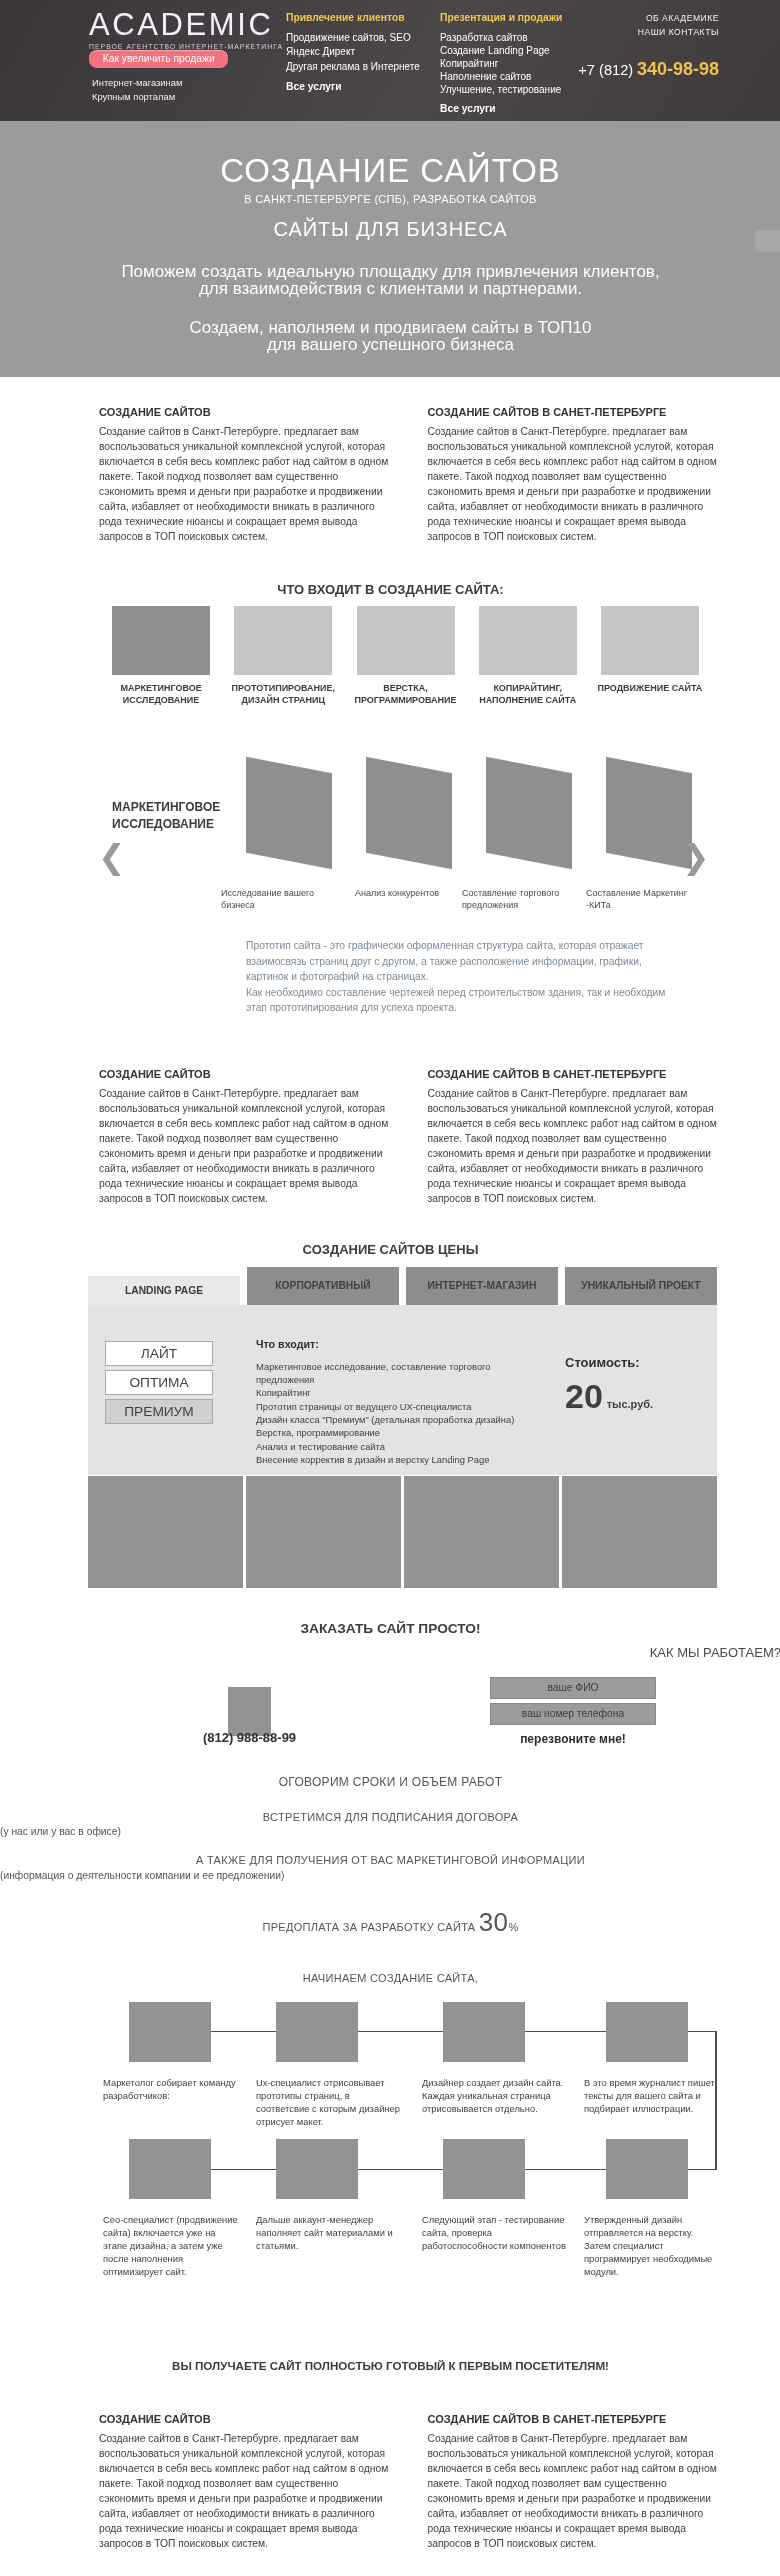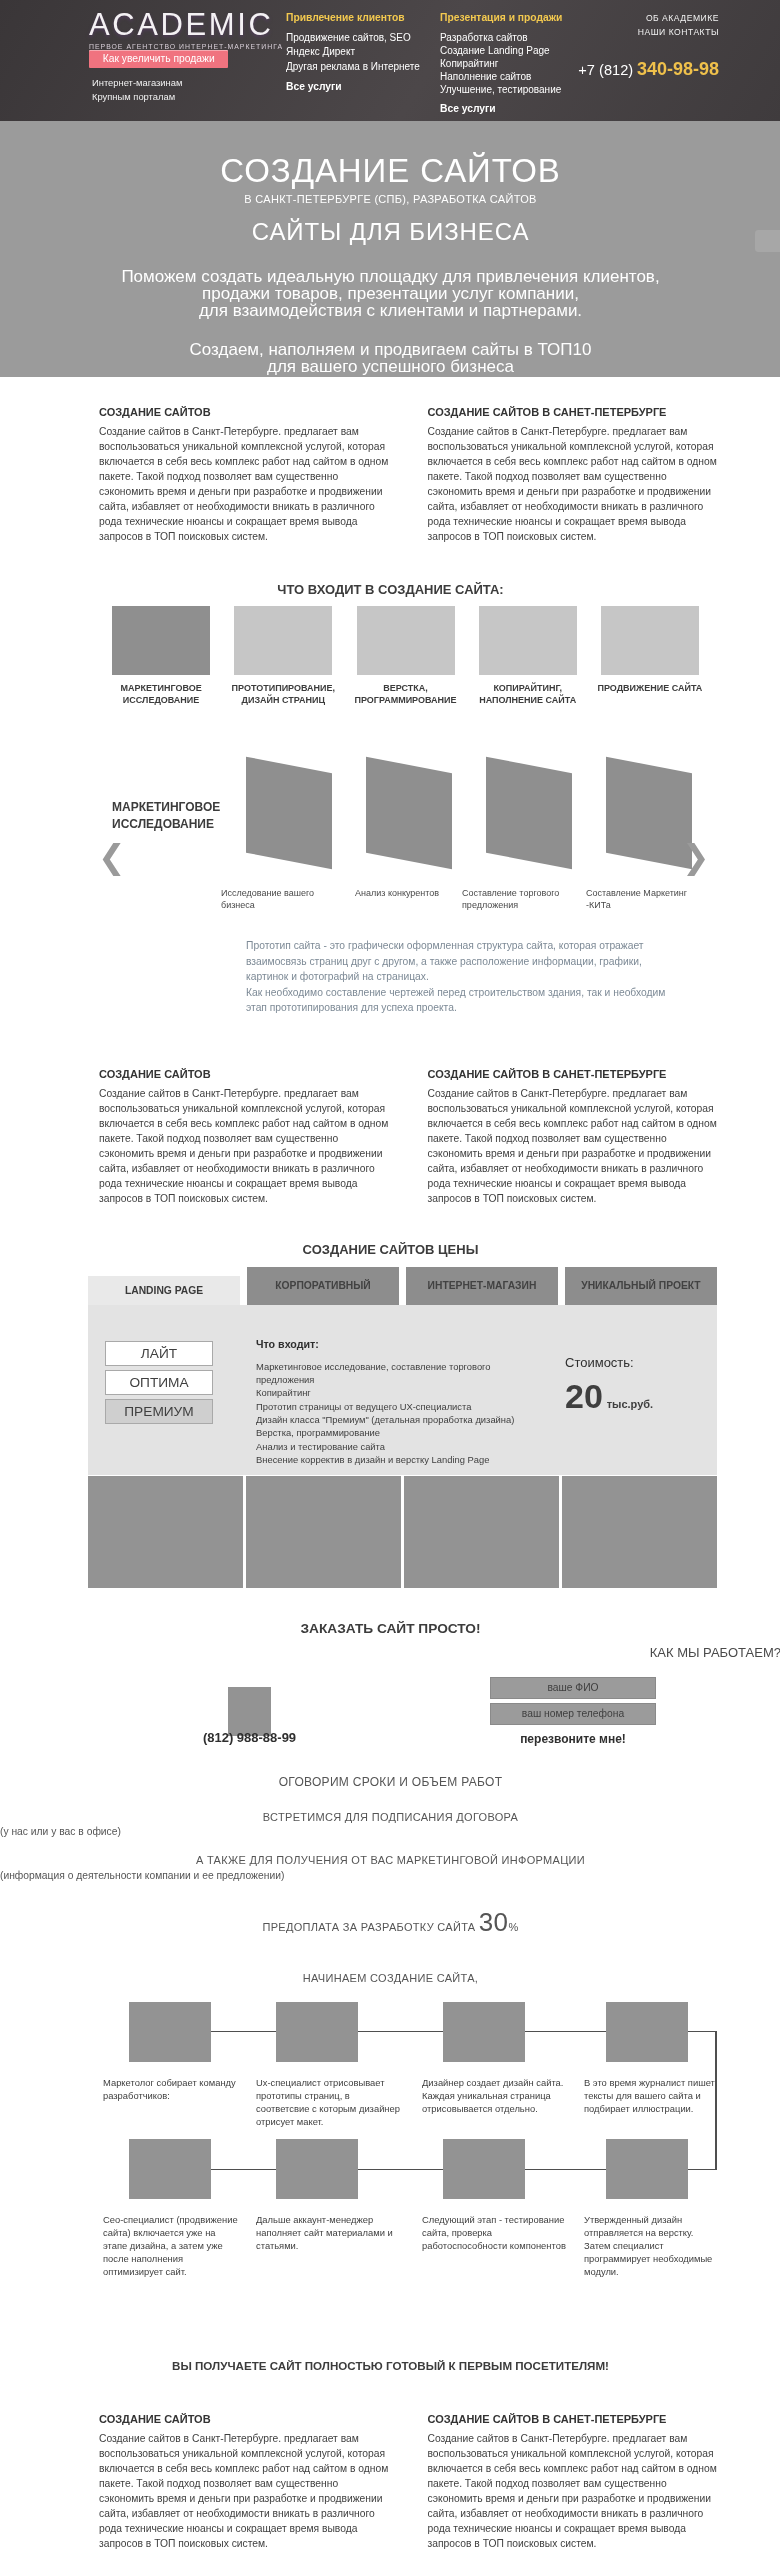--- a/index.html
+++ b/index.html
@@ -8,40 +8,40 @@
        font-family:"Liberation Sans",sans-serif;position:relative}
 
   
   .header{position:relative;height:121px;color:#fff;
           background:linear-gradient(120deg,#3a3638 0%,#4c4749 55%,#3f3b3d 100%)}
   .logo{position:absolute;left:89px;top:6.9px}
   .logo-title{font-size:31px;font-weight:300;letter-spacing:2.6px;color:#f4f1f4;
               text-shadow:0 1.7px 3.4px rgba(90,60,110,.6)}
   .logo-sub{font-size:6.9px;letter-spacing:1px;color:#d8cfd8;margin-top:0px}
   .cta{position:absolute;left:89px;top:50px;background:#f0737f;border:none;color:#fff;
-       font-size:10.3px;padding:3.4px 13.7px;border-radius:1px;cursor:pointer;
+       font-size:10.3px;padding:3.4px 13.7px;border-radius:8px;cursor:pointer;
        box-shadow:inset 0 0.9px 0 rgba(255,255,255,.4)}
   .cta-links{position:absolute;left:92px;top:76px;font-size:9.4px;line-height:13.7px;color:#f0f0f0}
   .menu{position:absolute;top:12px;font-size:10px}
   .menu1{left:286px}.menu2{left:440px}
   .menu-title{color:#f3c94f;font-weight:bold;font-size:10.3px;margin-bottom:7.7px}
   .menu1 .menu-item{line-height:14.6px}
   .menu2 .menu-item{line-height:13px}
   .menu-all{font-weight:bold;font-size:10.3px;margin-top:6.9px}
   .hdr-right{position:absolute;right:62px;top:12px;text-align:right}
   .hdr-link{font-size:8.6px;line-height:13.7px;letter-spacing:0.5px;color:#f2f2f2}
   .hdr-phone{margin-top:20px;white-space:nowrap}
   .hdr-phone .pre{font-size:14.6px;color:#fff}
   .hdr-phone .num{font-size:18px;font-weight:bold;color:#f0c14b}
 
   
   .hero{height:256px;background:#9b9b9b;color:#fff;text-align:center}
   .hero-title{padding-top:31px;font-size:33px;font-weight:300;letter-spacing:0.9px}
   .hero-sub{font-size:11px;letter-spacing:0.3px;margin-top:2.6px}
-  .hero-h2{font-size:24px;font-weight:300;letter-spacing:0.9px;margin-top:13.7px}
+  .hero-h2{font-size:20px;font-weight:300;letter-spacing:0.9px;margin-top:13.7px}
   .hero-p{margin-top:22px;font-size:17px;line-height:17px}
 
   
   .side-tab{position:absolute;right:0;top:230px;width:26px;height:22px;
             background:#a7a7a7;border-radius:3.4px 0 0 3.4px;cursor:pointer}
 
   
   .seo{margin-left:99px;width:618px;display:flex;gap:39px}
   .seo.first{padding-top:29px}
   .seo-col{flex:1}
@@ -81,21 +81,21 @@
   .tab.active{height:29px;background:#e9e9e9;color:#3a3a3a}
   .panel{margin-left:88px;width:629px;height:170px;background:#e3e3e3;position:relative}
   .plan{position:absolute;left:17px;width:108px;height:25px;border:0.9px solid #a9a9a9;
         background:#fff;font-size:13.7px;color:#3f3f3f;display:flex;align-items:center;
         justify-content:center;cursor:pointer;font-family:"Liberation Sans",sans-serif}
   .plan.p0{top:36px}.plan.p1{top:65px}.plan.p2{top:94px;background:#cfcfcf}
   .incl{position:absolute;left:168px;top:33px;width:292px}
   .incl-title{font-weight:bold;font-size:10.7px;color:#2f2f2f;margin-bottom:10px}
   .incl-item{font-size:9.4px;line-height:13.3px;color:#3f3f3f}
   .price{position:absolute;left:477px;top:50px}
-  .price-label{font-weight:normal;font-size:13px;color:#2f2f2f}
+  .price-label{font-weight:bold;font-size:13px;color:#2f2f2f}
   .price-row{margin-top:6.9px;white-space:nowrap}
   .price-val{font-size:34px;font-weight:bold;color:#3f3f3f}
   .price-unit{font-size:11px;font-weight:bold;color:#3f3f3f}
 
   
   .portfolio{margin:1.7px 0 0 88px;width:629px;display:flex;gap:2.6px}
   .pf{flex:1;height:112px;background:#939393}
 
   
   .order-title{margin-top:33px;font-size:13.7px}
@@ -183,21 +183,20 @@
     </div>
   </div>
 </div>
 
 <div class="hero">
   <div class="hero-title">СОЗДАНИЕ САЙТОВ</div>
   <div class="hero-sub">В САНКТ-ПЕТЕРБУРГЕ (СПБ), РАЗРАБОТКА САЙТОВ</div>
   <div class="hero-h2">САЙТЫ ДЛЯ БИЗНЕСА</div>
   <div class="hero-p">
     <div>Поможем создать идеальную площадку для привлечения клиентов,</div>
-    <div>продажи товаров, презентации услуг компании,</div>
     <div>для взаимодействия с клиентами и партнерами.</div>
   </div>
   <div class="hero-p">
     <div>Создаем, наполняем и продвигаем сайты в ТОП10</div>
     <div>для вашего успешного бизнеса</div>
   </div>
 </div>
 
 <div class="side-tab"></div>
 

